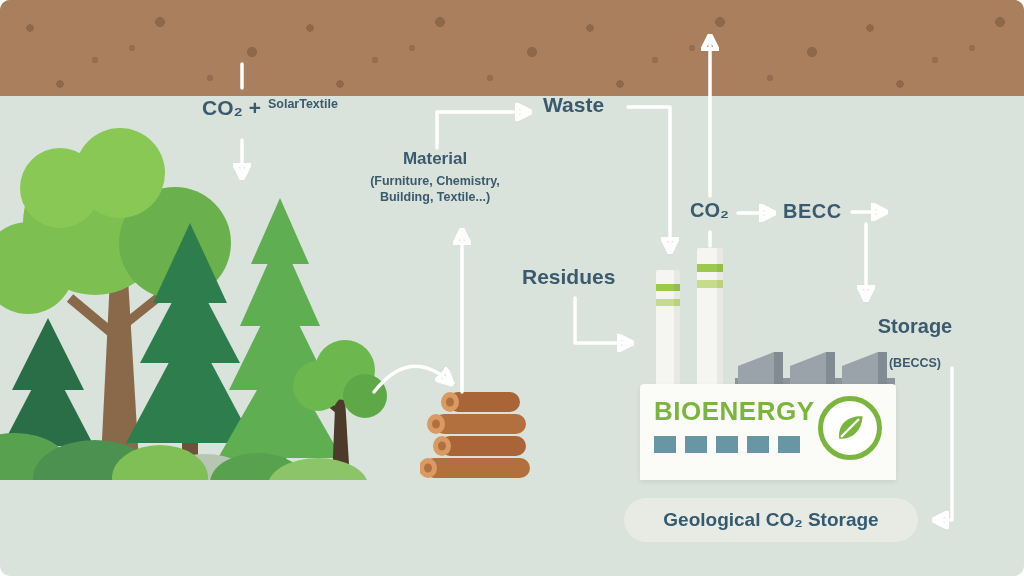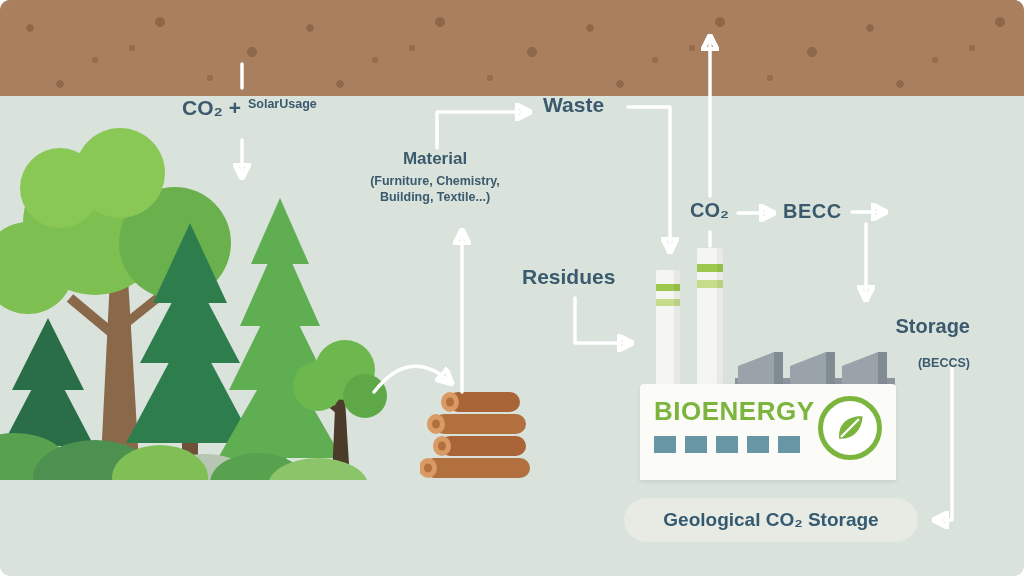--- a/index.html
+++ b/index.html
@@ -29,33 +29,33 @@
       radial-gradient(5px 5px at 132px 48px,#946e4e 60%,transparent 65%),
       radial-gradient(8px 8px at 252px 52px,#8e6848 60%,transparent 65%);
     background-size:280px 96px;background-repeat:repeat;
   }
   
   .label{position:absolute;color:#3b5a6d;font-weight:700;line-height:1.1;}
   .lbl-xl{font-size:21px;}
   .lbl-lg{font-size:20px;}
   .lbl-sm{font-size:12.5px;}
   .center{text-align:center;}
-  .co2solar{left:182px;top:96px;display:flex;align-items:flex-start;}
+  .co2solar{left:202px;top:96px;display:flex;align-items:flex-start;}
   .co2solar .co2main{font-size:21px;}
   .co2solar .solarcol{display:flex;flex-direction:row;font-size:12.5px;margin-left:7px;margin-top:2px;}
   .material{left:340px;top:150px;width:190px;}
   .material .mtitle{font-size:17px;margin-bottom:4px;}
   .material .msub{font-size:12.5px;line-height:1.3;}
   .waste{left:543px;top:93px;}
   .residues{left:522px;top:265px;}
   .co2stack{left:690px;top:199px;}
   .becc{left:783px;top:200px;letter-spacing:.5px;}
   .usage{left:884px;top:189px;width:100px;}
   .usage .usub{margin-top:8px;}
-  .storage{left:860px;top:315px;width:110px;text-align:right;}
+  .storage{left:860px;top:315px;width:110px;}
   .storage .ssub{margin-top:20px;}
   .pill{
     position:absolute;left:624px;top:498px;width:294px;height:44px;
     border-radius:22px;background:rgba(250,244,234,0.45);
     display:flex;align-items:center;justify-content:center;
   }
   .pill span{color:#335a70;font-weight:700;font-size:19px;}
   
   .factory{position:absolute;left:640px;top:248px;width:260px;height:232px;}
   .chimney{
@@ -207,21 +207,21 @@
     <path d="M738 213 H 772" marker-end="url(#ah)"></path>
     <path d="M852 212 H 884" marker-end="url(#ah)"></path>
     <path d="M866 224 V 298" marker-end="url(#ah)"></path>
     <path d="M952 368 V 520 H 936" marker-end="url(#ah)"></path>
   </svg>
 
   <div class="label co2solar">
     <span class="co2main">CO₂ +</span>
     <span class="solarcol">
       <span>Solar</span>
-      <span>Usage</span>
+      <span>Textile</span>
     </span>
   </div>
 
   <div class="label material center">
     <div class="mtitle">Material</div>
     <div class="msub">
       <div>(Furniture, Chemistry,</div>
       <div>Building, Textile...)</div>
     </div>
   </div>

